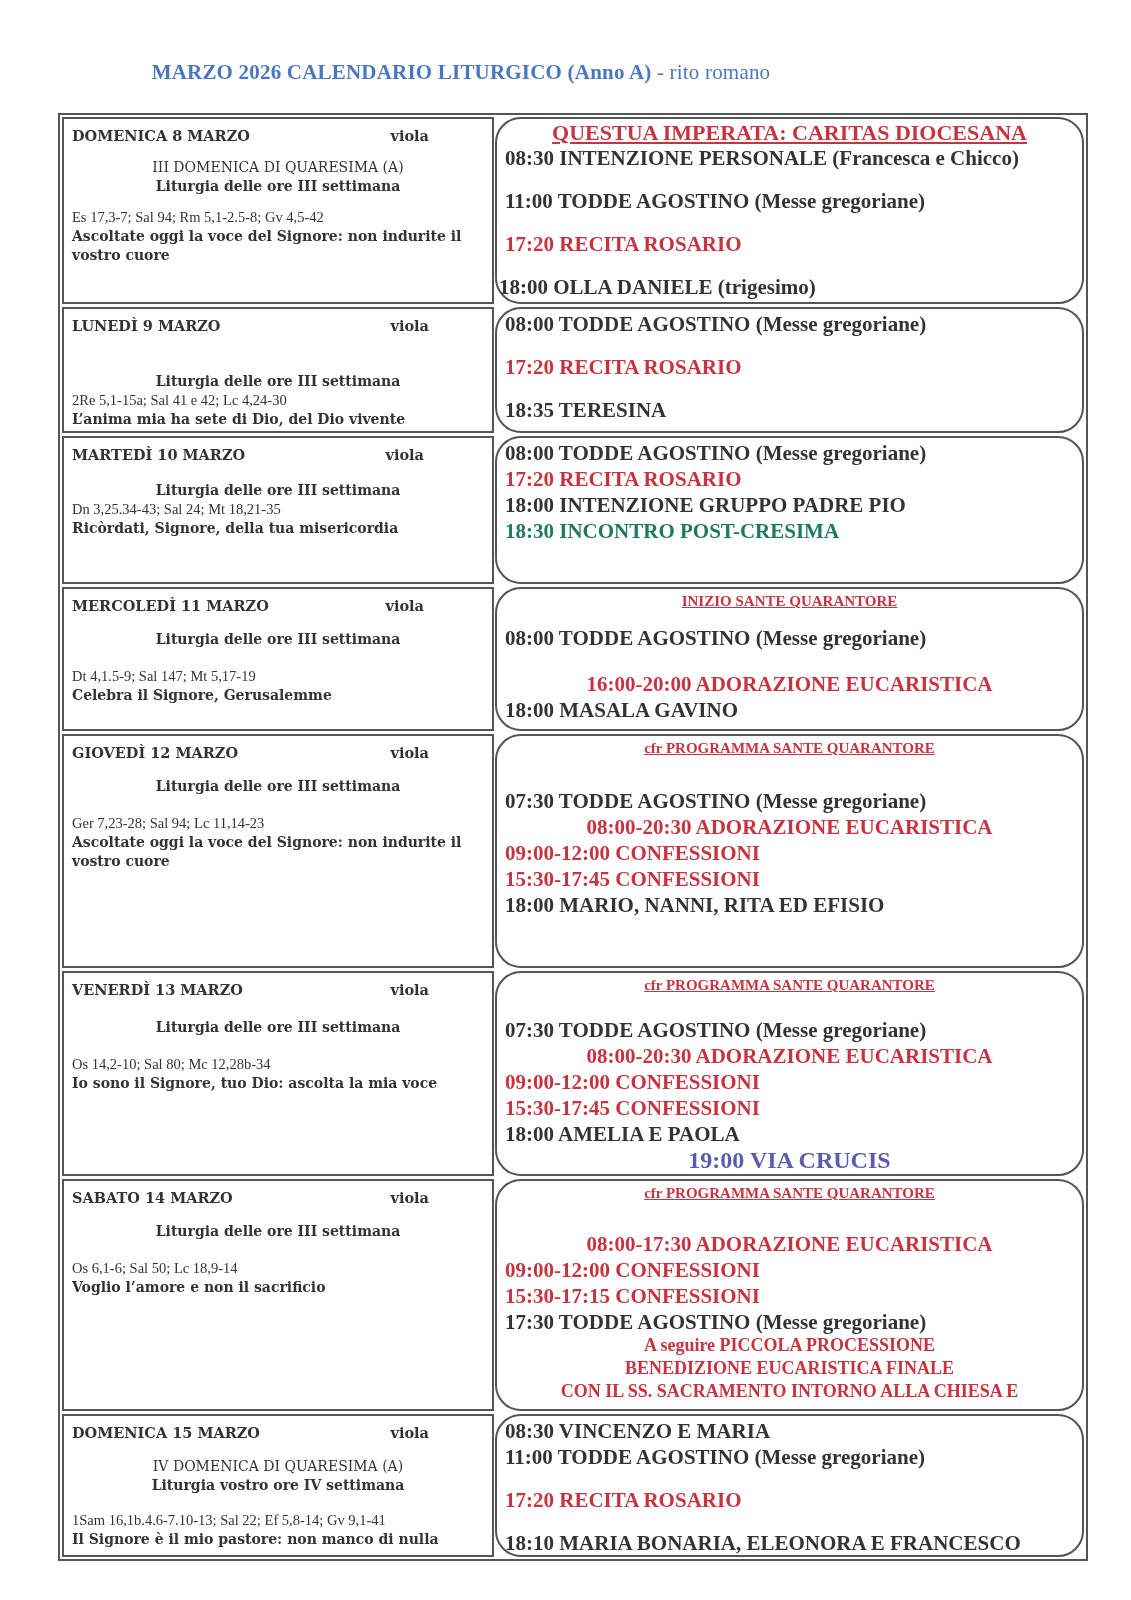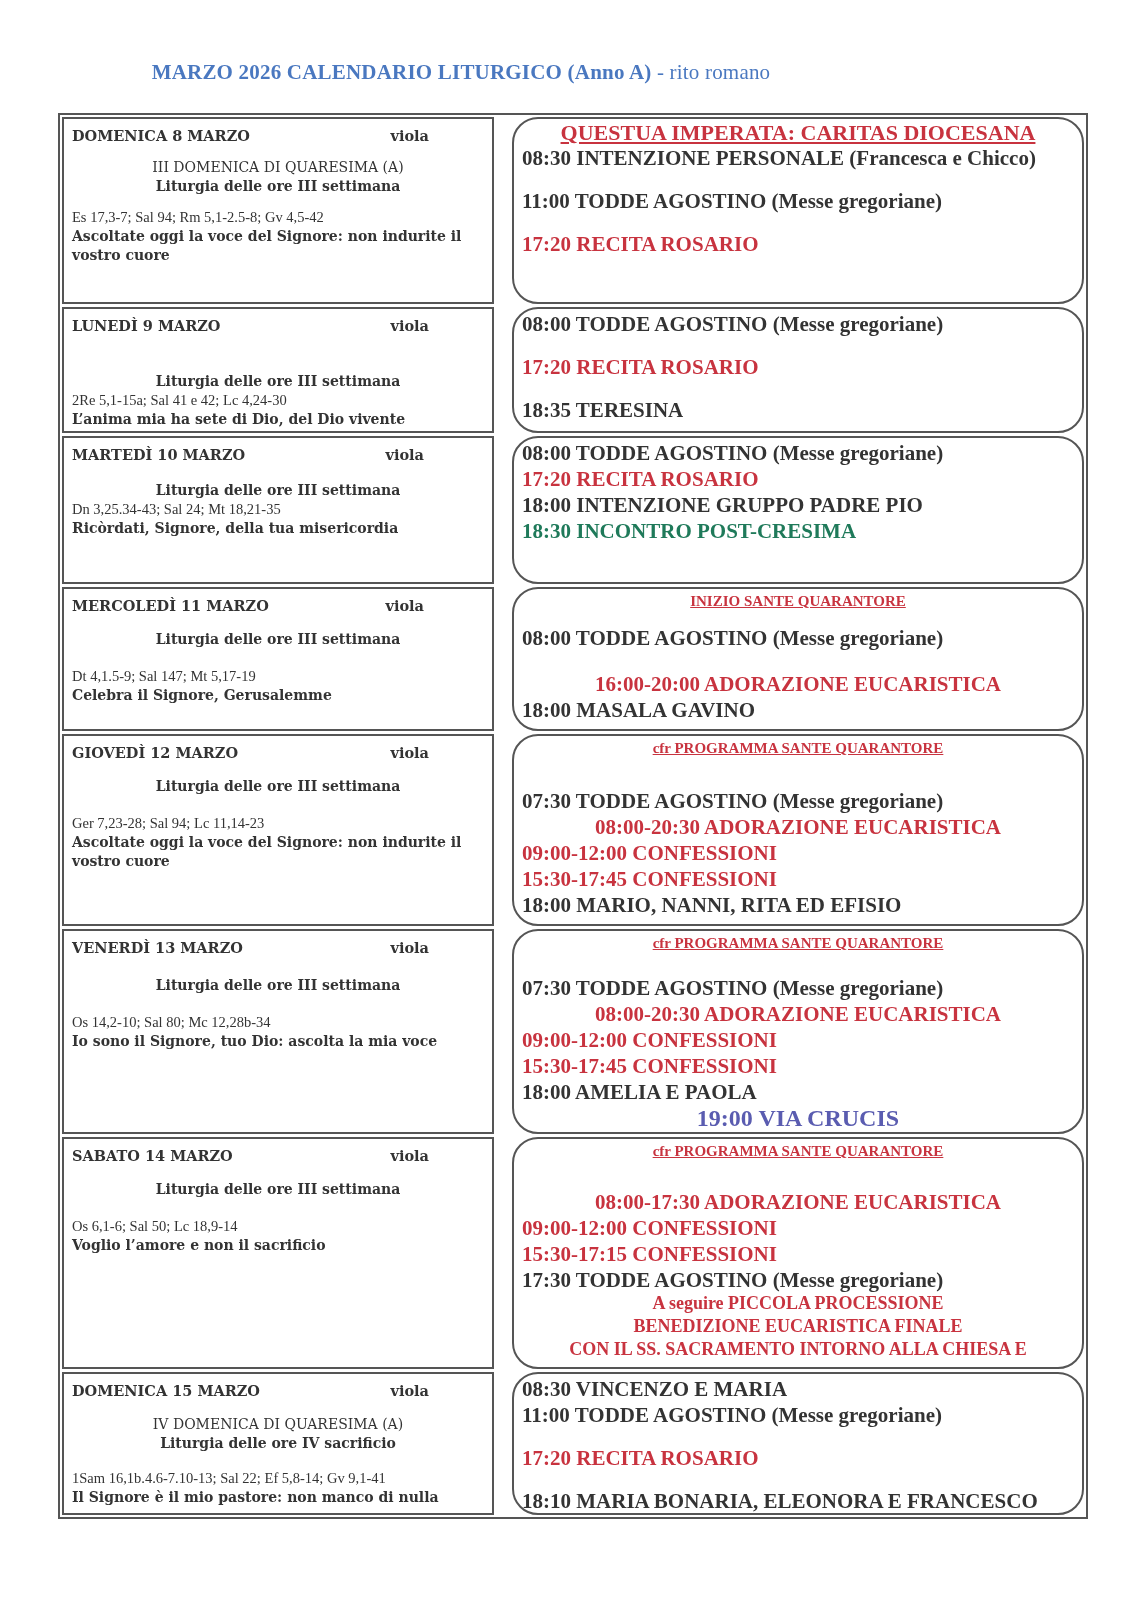--- a/index.html
+++ b/index.html
@@ -7,21 +7,21 @@
   .title {
     position: absolute; top: 60px; left: 0; width: 922px; text-align: center;
     font-family: "Liberation Serif", "DejaVu Serif", serif; font-weight: bold;
     font-size: 21px; color: #4a78c0; letter-spacing: 0.2px;
   }
   .title .light { font-weight: normal; }
   .sheet {
     position: absolute; top: 113px; left: 58px; width: 1030px;
     border: 2px solid #555; padding: 2px; box-sizing: border-box;
   }
-  .row { display: flex; gap: 18px; margin-bottom: 3px; }
+  .row { display: flex; gap: 1px; margin-bottom: 3px; }
   .row:last-child { margin-bottom: 0; }
   .cell {
     border: 2px solid #555; box-sizing: border-box; position: relative;
     background: #fff;
   }
   .left { width: 432px; padding: 6px 8px 4px 8px; font-family: "DejaVu Serif", "Liberation Serif", serif; color: #333; }
   .right { flex: 1; padding: 2px 8px 2px 8px; font-family: "Liberation Serif", serif; font-weight: bold; font-size: 21px; color: #333; border-radius: 26px; }
   .day-head { display: flex; justify-content: space-between; font-weight: bold; font-size: 14.5px; margin-top: 2px; }
   .day-head .color { margin-right: 55px; }
   .feast { text-align: center; font-size: 14px; margin-top: 14px; line-height: 19px; }
@@ -60,20 +60,21 @@
       <div class="antiphon">Ascoltate oggi la voce del Signore: non indurite il vostro cuore</div>
     </div>
     <div class="cell right">
       <div class="notice big">QUESTUA IMPERATA: CARITAS DIOCESANA</div>
       <div class="ev">08:30 INTENZIONE PERSONALE (Francesca e Chicco)</div>
       <div class="gap"></div>
       <div class="ev">11:00 TODDE AGOSTINO (Messe gregoriane)</div>
       <div class="gap"></div>
       <div class="ev red">17:20 RECITA ROSARIO</div>
       <div class="gap"></div>
+      <div class="ev" style="margin-left:-6px;">18:00 OLLA DANIELE (trigesimo)</div>
     </div>
   </div>
 
   <div class="row" style="height:126px;">
     <div class="cell left">
       <div class="day-head">
           <span>LUNEDÌ 9 MARZO</span>
           <span class="color">viola</span>
         </div>
       <div class="liturgy" style="margin-top:38px;">Liturgia delle ore III settimana</div>
@@ -120,21 +121,21 @@
     <div class="cell right">
       <div class="notice small">INIZIO SANTE QUARANTORE</div>
       <div class="gap" style="height:14px;"></div>
       <div class="ev">08:00 TODDE AGOSTINO (Messe gregoriane)</div>
       <div class="gap" style="height:20px;"></div>
       <div class="ev red center">16:00-20:00 ADORAZIONE EUCARISTICA</div>
       <div class="ev">18:00 MASALA GAVINO</div>
     </div>
   </div>
 
-  <div class="row" style="height:192px;">
+  <div class="row" style="height:234px;">
     <div class="cell left">
       <div class="day-head">
           <span>GIOVEDÌ 12 MARZO</span>
           <span class="color">viola</span>
         </div>
       <div class="liturgy" style="margin-top:16px;">Liturgia delle ore III settimana</div>
       <div class="readings" style="margin-top:18px;">Ger 7,23-28; Sal 94; Lc 11,14-23</div>
       <div class="antiphon">Ascoltate oggi la voce del Signore: non indurite il vostro cuore</div>
     </div>
     <div class="cell right">
@@ -193,21 +194,21 @@
     </div>
   </div>
 
   <div class="row" style="height:143px;">
     <div class="cell left">
       <div class="day-head">
           <span>DOMENICA 15 MARZO</span>
           <span class="color">viola</span>
         </div>
       <div class="feast" style="margin-top:16px;">IV DOMENICA DI QUARESIMA (A)</div>
-      <div class="liturgy">Liturgia delle ore IV sacrificio</div>
+      <div class="liturgy">Liturgia vostro ore IV settimana</div>
       <div class="readings" style="margin-top:16px;">1Sam 16,1b.4.6-7.10-13; Sal 22; Ef 5,8-14; Gv 9,1-41</div>
       <div class="antiphon">Il Signore è il mio pastore: non manco di nulla</div>
     </div>
     <div class="cell right">
       <div class="ev">08:30 VINCENZO E MARIA</div>
       <div class="ev">11:00 TODDE AGOSTINO (Messe gregoriane)</div>
       <div class="gap"></div>
       <div class="ev red">17:20 RECITA ROSARIO</div>
       <div class="gap"></div>
       <div class="ev">18:10 MARIA BONARIA, ELEONORA E FRANCESCO</div>

